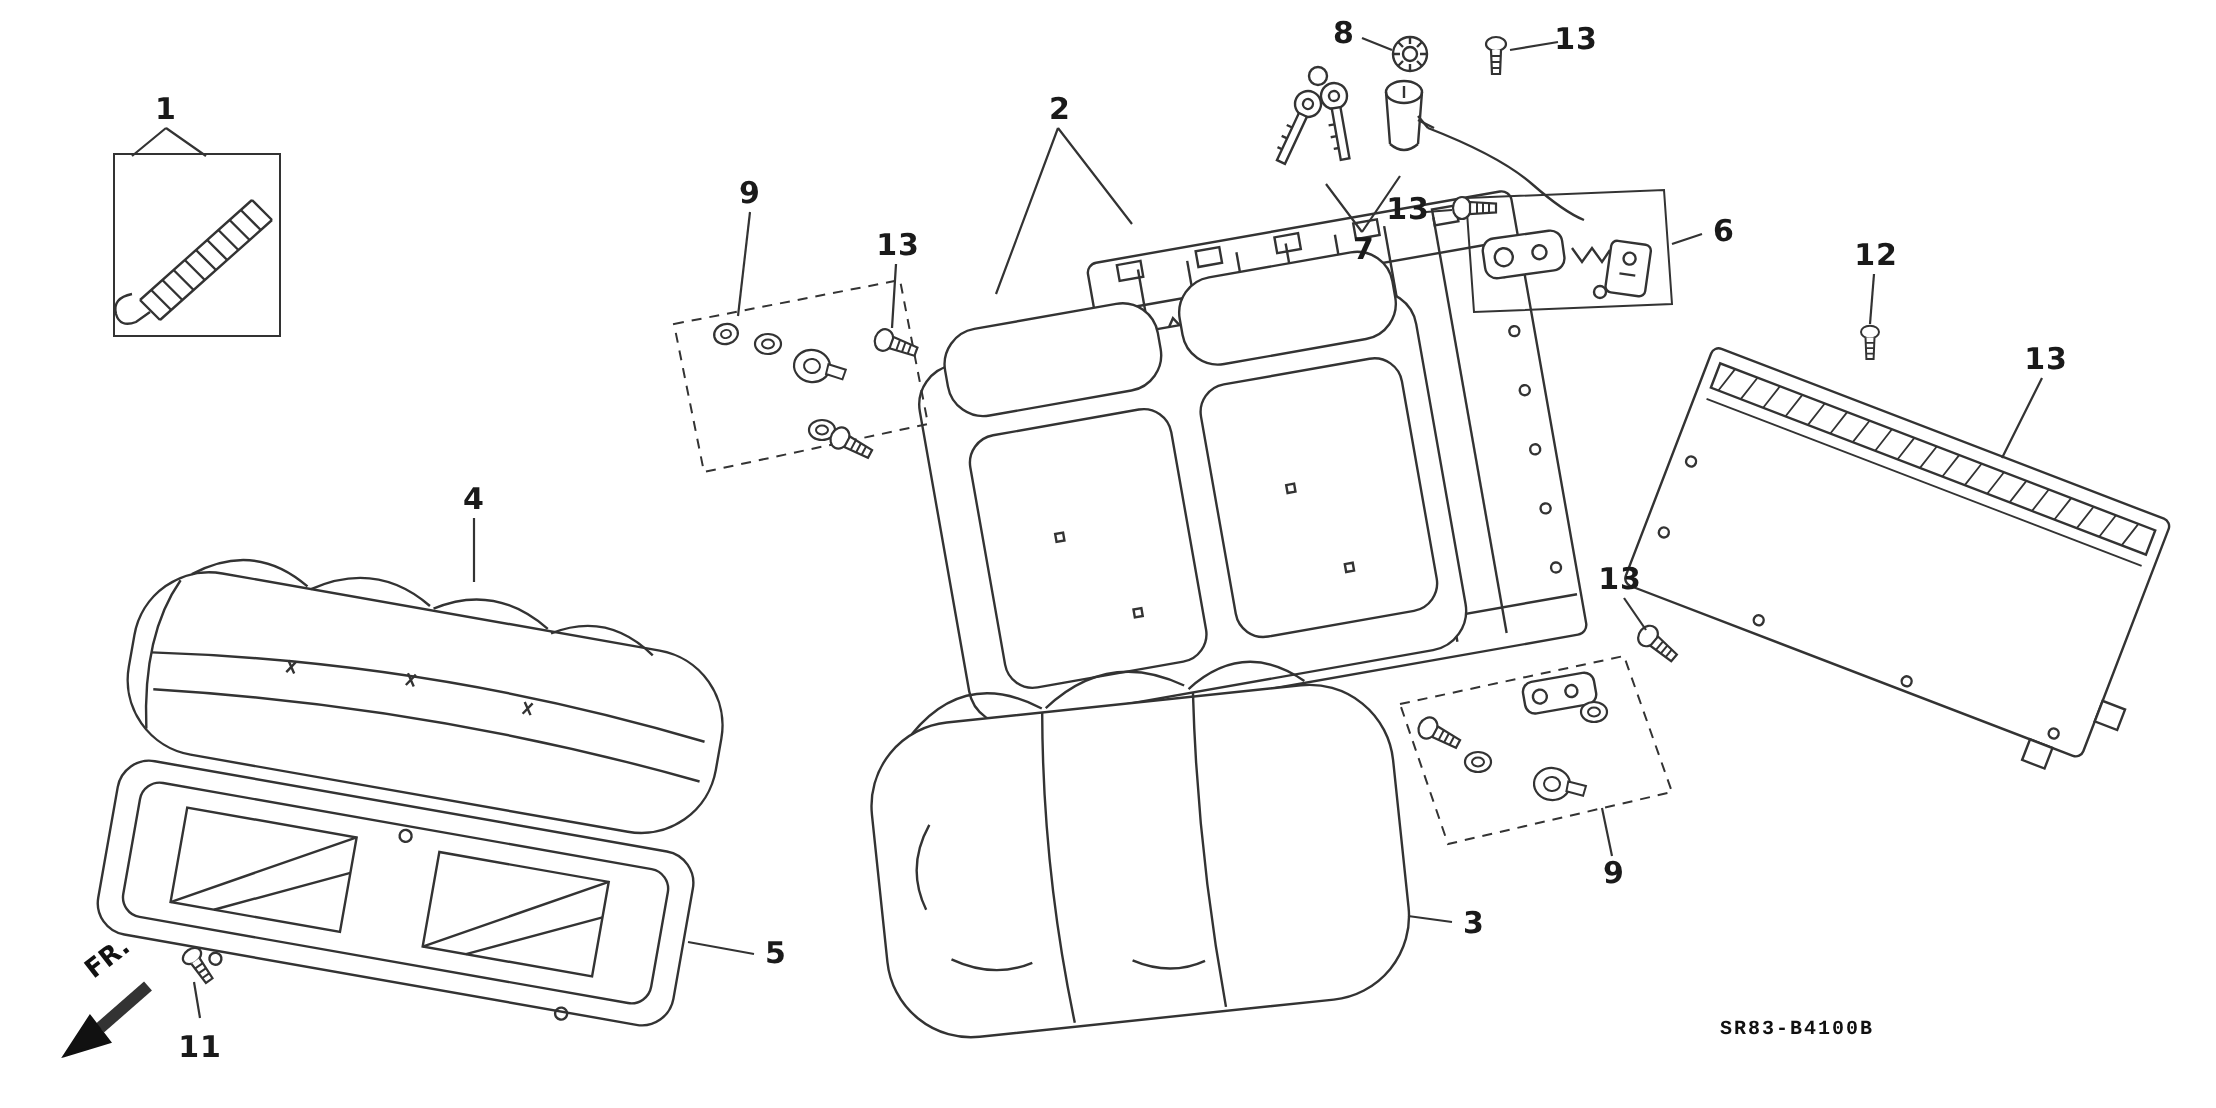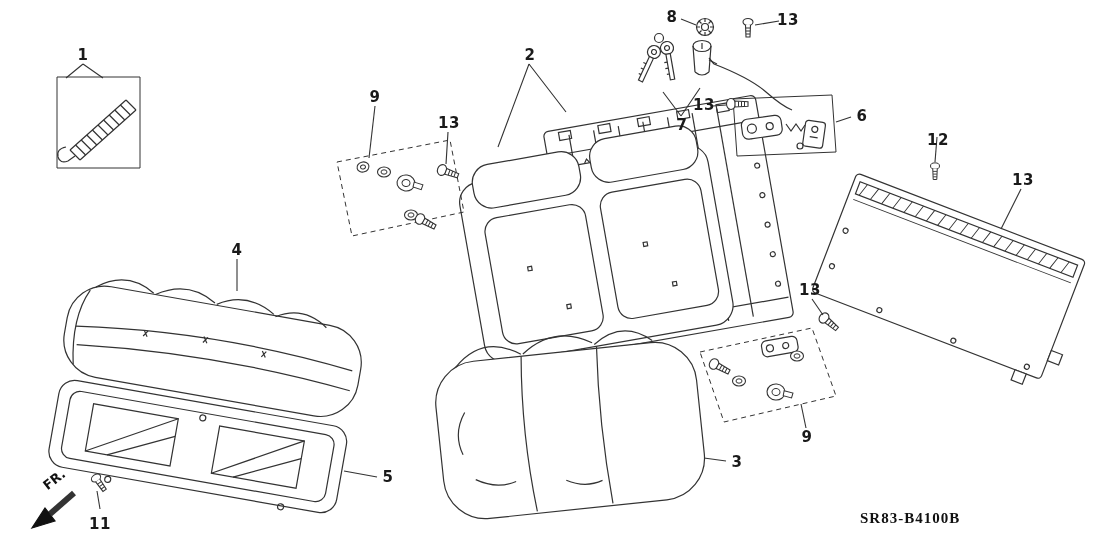--- a/index.html
+++ b/index.html
@@ -13,22 +13,22 @@
     font-size:15px;font-weight:600;color:#1a1a1a;line-height:1;
     letter-spacing:0.5px;user-select:none;
   }
   .fr-label{
     position:absolute;left:40px;top:481px;
     transform:rotate(-38deg);transform-origin:left top;
     font-size:13px;font-weight:bold;color:#111;
   }
   .diagram-code{
     position:absolute;left:860px;top:510px;
-    font-family:Liberation Serif, serif;
-    font-size:15px;font-weight:bold;letter-spacing:1px;color:#111;
+    font-family:Liberation Mono, monospace;
+    font-size:10px;font-weight:bold;letter-spacing:1px;color:#111;
   }
 </style>
 </head>
 <body>
 
 <div class="stage">
 
   <svg class="art" width="1108" height="554" viewBox="0 0 1108 554">
     <defs>
       <g id="bolt">
@@ -285,21 +285,21 @@
 
   <div class="callout" style="left:83px;top:55px">1</div>
   <div class="callout" style="left:530px;top:55px">2</div>
   <div class="callout" style="left:672px;top:17px">8</div>
   <div class="callout" style="left:788px;top:20px">13</div>
   <div class="callout" style="left:375px;top:97px">9</div>
   <div class="callout" style="left:449px;top:123px">13</div>
   <div class="callout" style="left:682px;top:125px">7</div>
   <div class="callout" style="left:704px;top:105px">13</div>
   <div class="callout" style="left:862px;top:116px">6</div>
-  <div class="callout" style="left:938px;top:140px">12</div>
+  <div class="callout" style="left:938px;top:128px">12</div>
   <div class="callout" style="left:1023px;top:180px">13</div>
   <div class="callout" style="left:810px;top:290px">13</div>
   <div class="callout" style="left:807px;top:437px">9</div>
   <div class="callout" style="left:237px;top:250px">4</div>
   <div class="callout" style="left:388px;top:477px">5</div>
   <div class="callout" style="left:100px;top:524px">11</div>
   <div class="callout" style="left:737px;top:462px">3</div>
 
   <div class="fr-label">FR.</div>
   <div class="diagram-code">SR83-B4100B</div>

